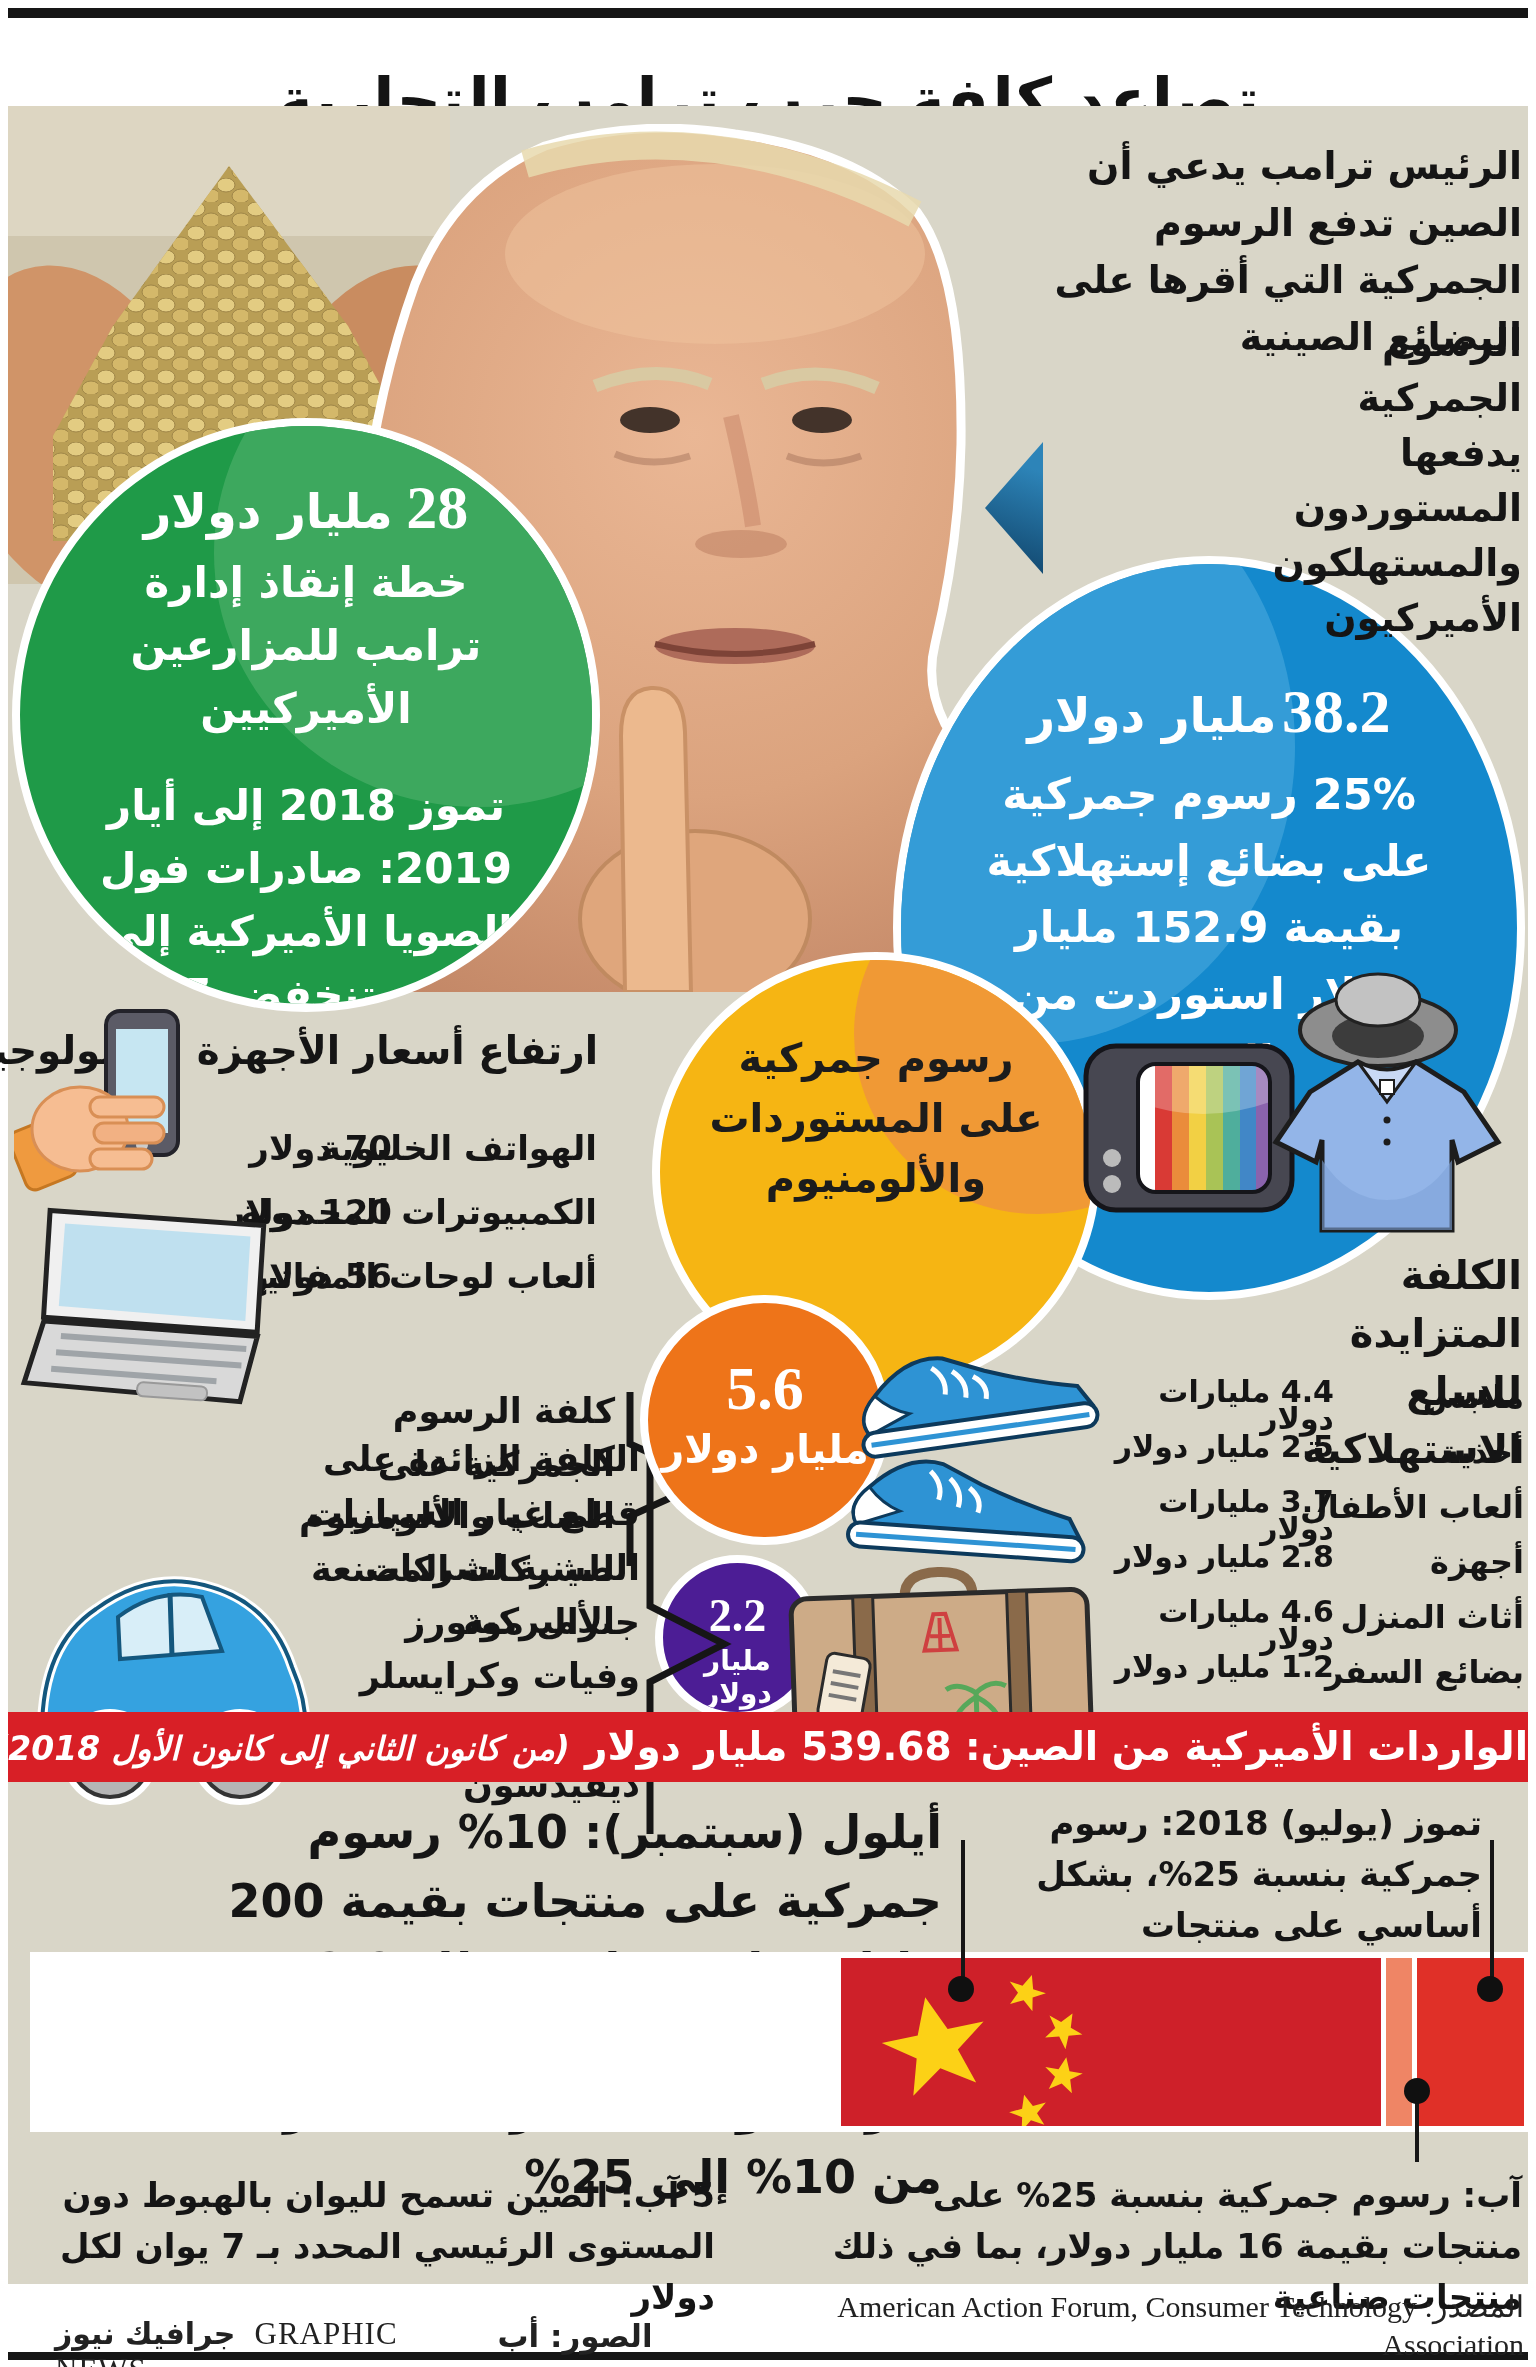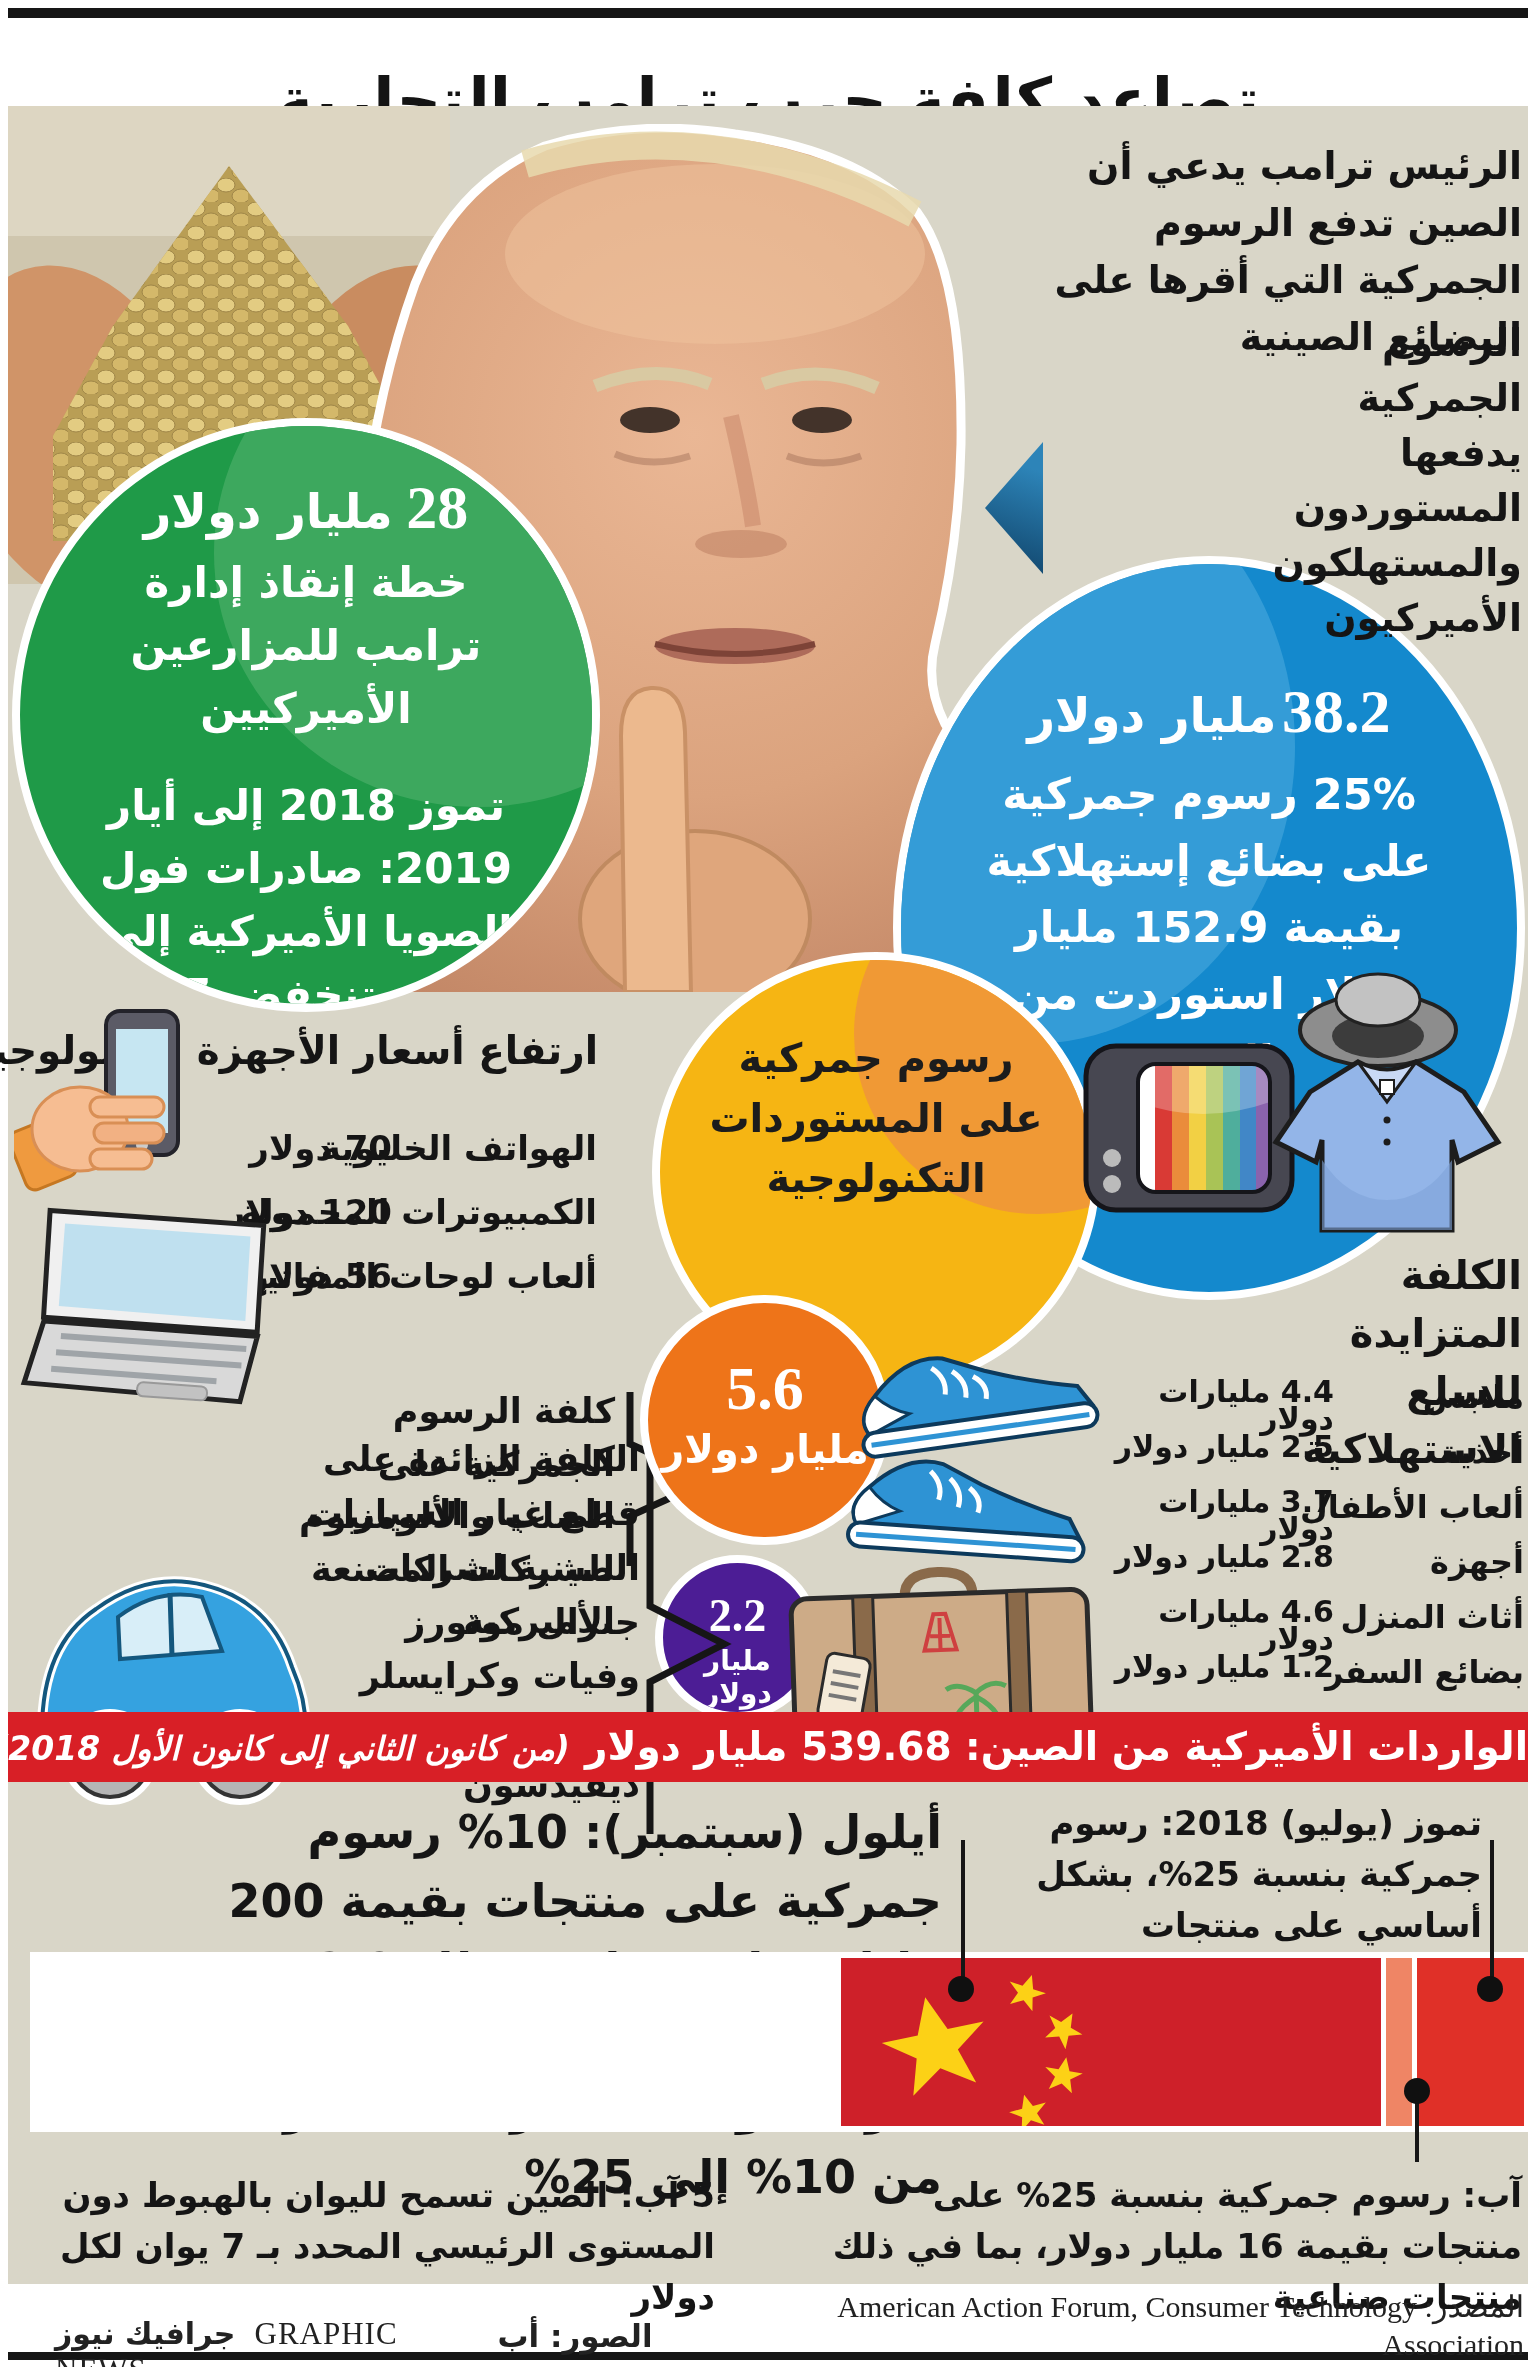--- a/index.html
+++ b/index.html
@@ -216,21 +216,21 @@
         <span class="b-num">38.2</span>
         <span class="b-unit">مليار دولار</span>
       </div>
       <div class="b-detail">25% رسوم جمركية على بضائع إستهلاكية بقيمة 152.9 مليار دولار استوردت من الصين</div>
     </div>
   </div>
 
   <div class="bubble yellow-bubble">
     <div class="shade"></div>
     <div class="content">
-      <div class="b-detail">رسوم جمركية على المستوردات التكنولوجية</div>
+      <div class="b-detail">رسوم جمركية على المستوردات والألومنيوم</div>
     </div>
   </div>
 
   <div class="bubble orange-bubble">
     <div class="content">
       <span class="b-num">5.6</span>
       <span class="b-unit">مليار دولار</span>
     </div>
   </div>
 

